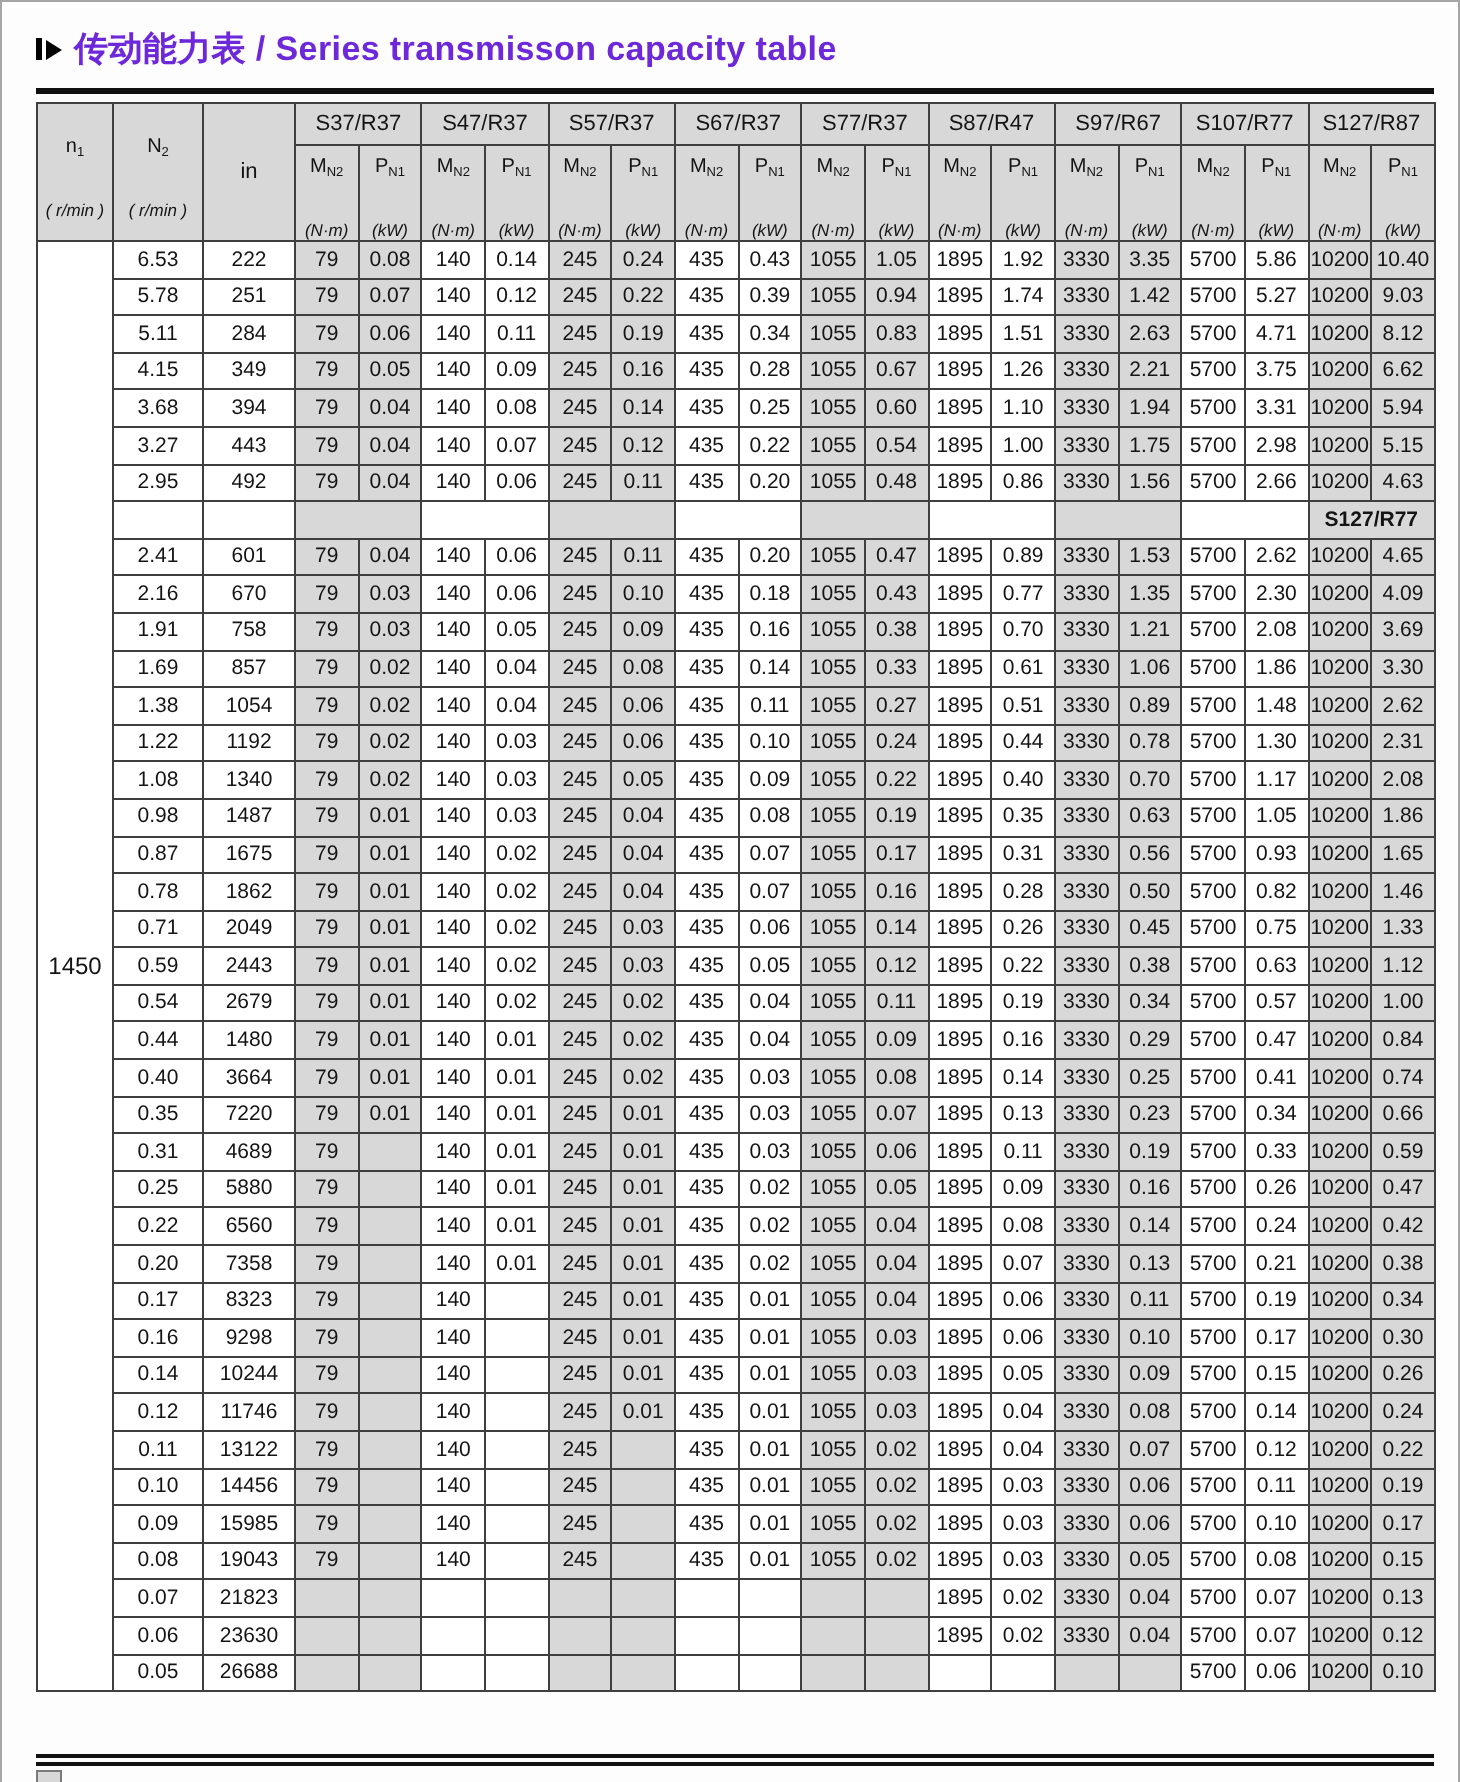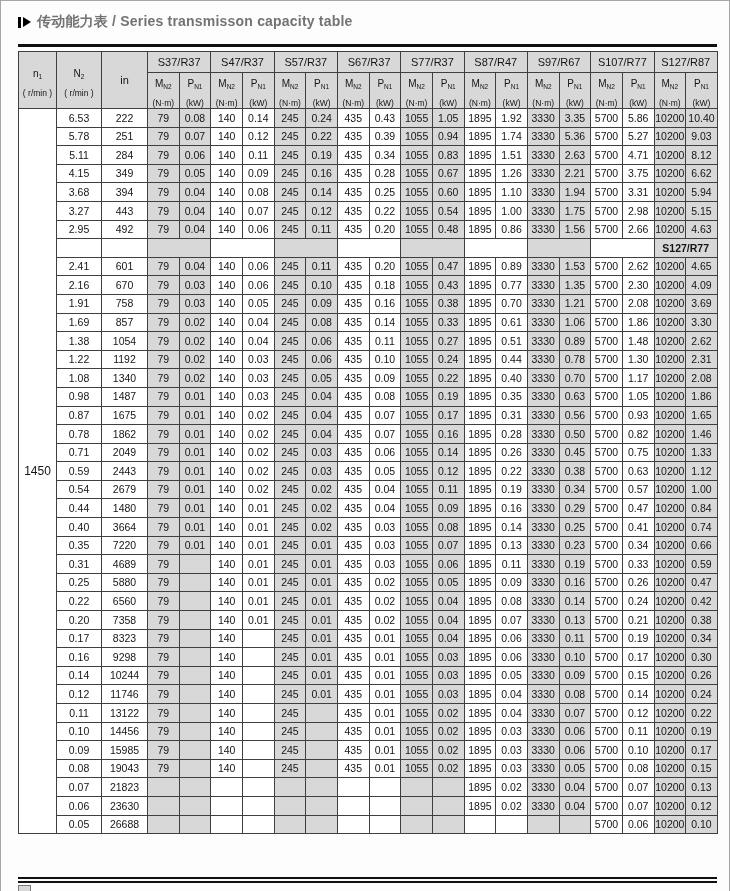--- a/index.html
+++ b/index.html
@@ -5,30 +5,30 @@
   * { box-sizing: border-box; margin: 0; padding: 0; }
   html,body { width: 730px; background: #ffffff; font-family: "Liberation Sans", sans-serif; }
   .page {
     position: relative; width: 730px; height: 891px; background: #fdfdfd;
     border: 1px solid #a6a6a6; border-bottom: none; overflow: hidden;
   }
   .title-row { position: absolute; left: 17px; top: 12px; display: flex; align-items: center; }
   .title-icon { display: inline-flex; align-items: center; margin-right: 6px; }
   .title-icon .bar { width: 3px; height: 11px; background: #000; margin-right: 2px; }
   .title-icon .tri { width: 0; height: 0; border-left: 8px solid #000; border-top: 5.5px solid transparent; border-bottom: 5.5px solid transparent; }
-  .title { font-size: 14px; font-weight: bold; color: #737373; letter-spacing: 0.2px; white-space: nowrap; }
+  .title { font-size: 17px; font-weight: bold; color: #6d28d9; letter-spacing: 0.2px; white-space: nowrap; }
   .rule-top { position: absolute; left: 17px; top: 43px; width: 699px; height: 3px; background: #101010; }
   #tbl-host { position: absolute; left: 17px; top: 50px; width: 699px; }
   table { border-collapse: collapse; table-layout: fixed; width: 699px; }
   th, td { border: 1px solid #3f3f3f; padding: 0; text-align: center; vertical-align: middle; color: #141414; overflow: hidden; }
   thead th { background: #d8d8d8; font-weight: normal; }
   .grp { font-size: 11px; height: 21px; }
   .sym { font-size: 10px; }
   .sb  { font-size: 6.5px; vertical-align: -2px; letter-spacing: 0; }
-  .unit { display: block; font-size: 8.5px; margin-top: 7px; white-space: nowrap; }
+  .unit { display: block; font-size: 8.5px; margin-top: 19px; white-space: nowrap; font-style: italic; }
   .hdr2 { height: 33px; }
   tbody td { font-size: 10.5px; height: 18.6px; line-height: 1; background: #ffffff; }
   td.gray { background: #d8d8d8; }
   td.n1cell { font-size: 12px; background: #ffffff; }
   td.midlabel { font-size: 10.5px; font-weight: bold; }
   .dbl-line { position: absolute; left: 17px; width: 699px; height: 2px; background: #101010; }
   .l1 { top: 876px; }
   .l2 { top: 880px; }
   .corner-chip { position: absolute; left: 17px; top: 884px; width: 13px; height: 12px; border: 1px solid #7a7a7a; background: #d8d8d8; }
 </style>
@@ -138,21 +138,21 @@
             <td>0.12</td>
             <td class="gray">245</td>
             <td class="gray">0.22</td>
             <td>435</td>
             <td>0.39</td>
             <td class="gray">1055</td>
             <td class="gray">0.94</td>
             <td>1895</td>
             <td>1.74</td>
             <td class="gray">3330</td>
-            <td class="gray">5.36</td>
+            <td class="gray">1.42</td>
             <td>5700</td>
             <td>5.27</td>
             <td class="gray">10200</td>
             <td class="gray">9.03</td>
           </tr>
           <tr>
             <td>5.11</td>
             <td>284</td>
             <td class="gray">79</td>
             <td class="gray">0.06</td>

